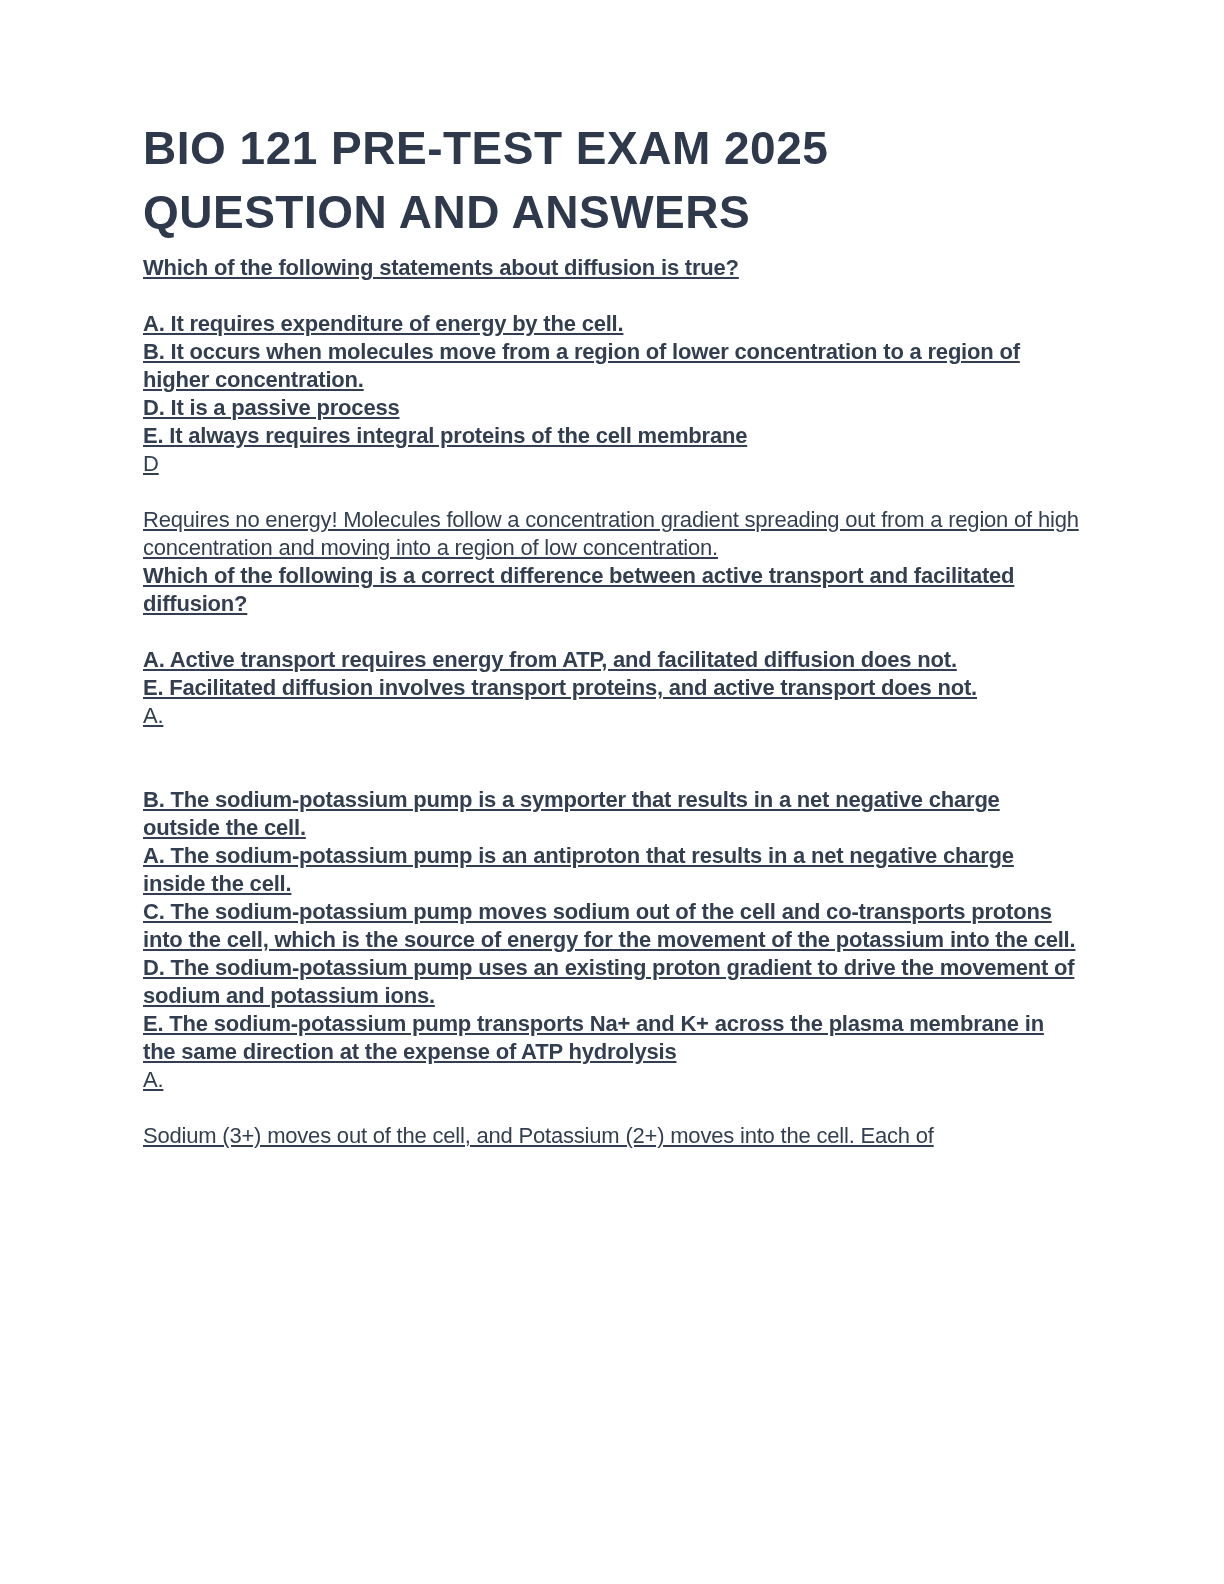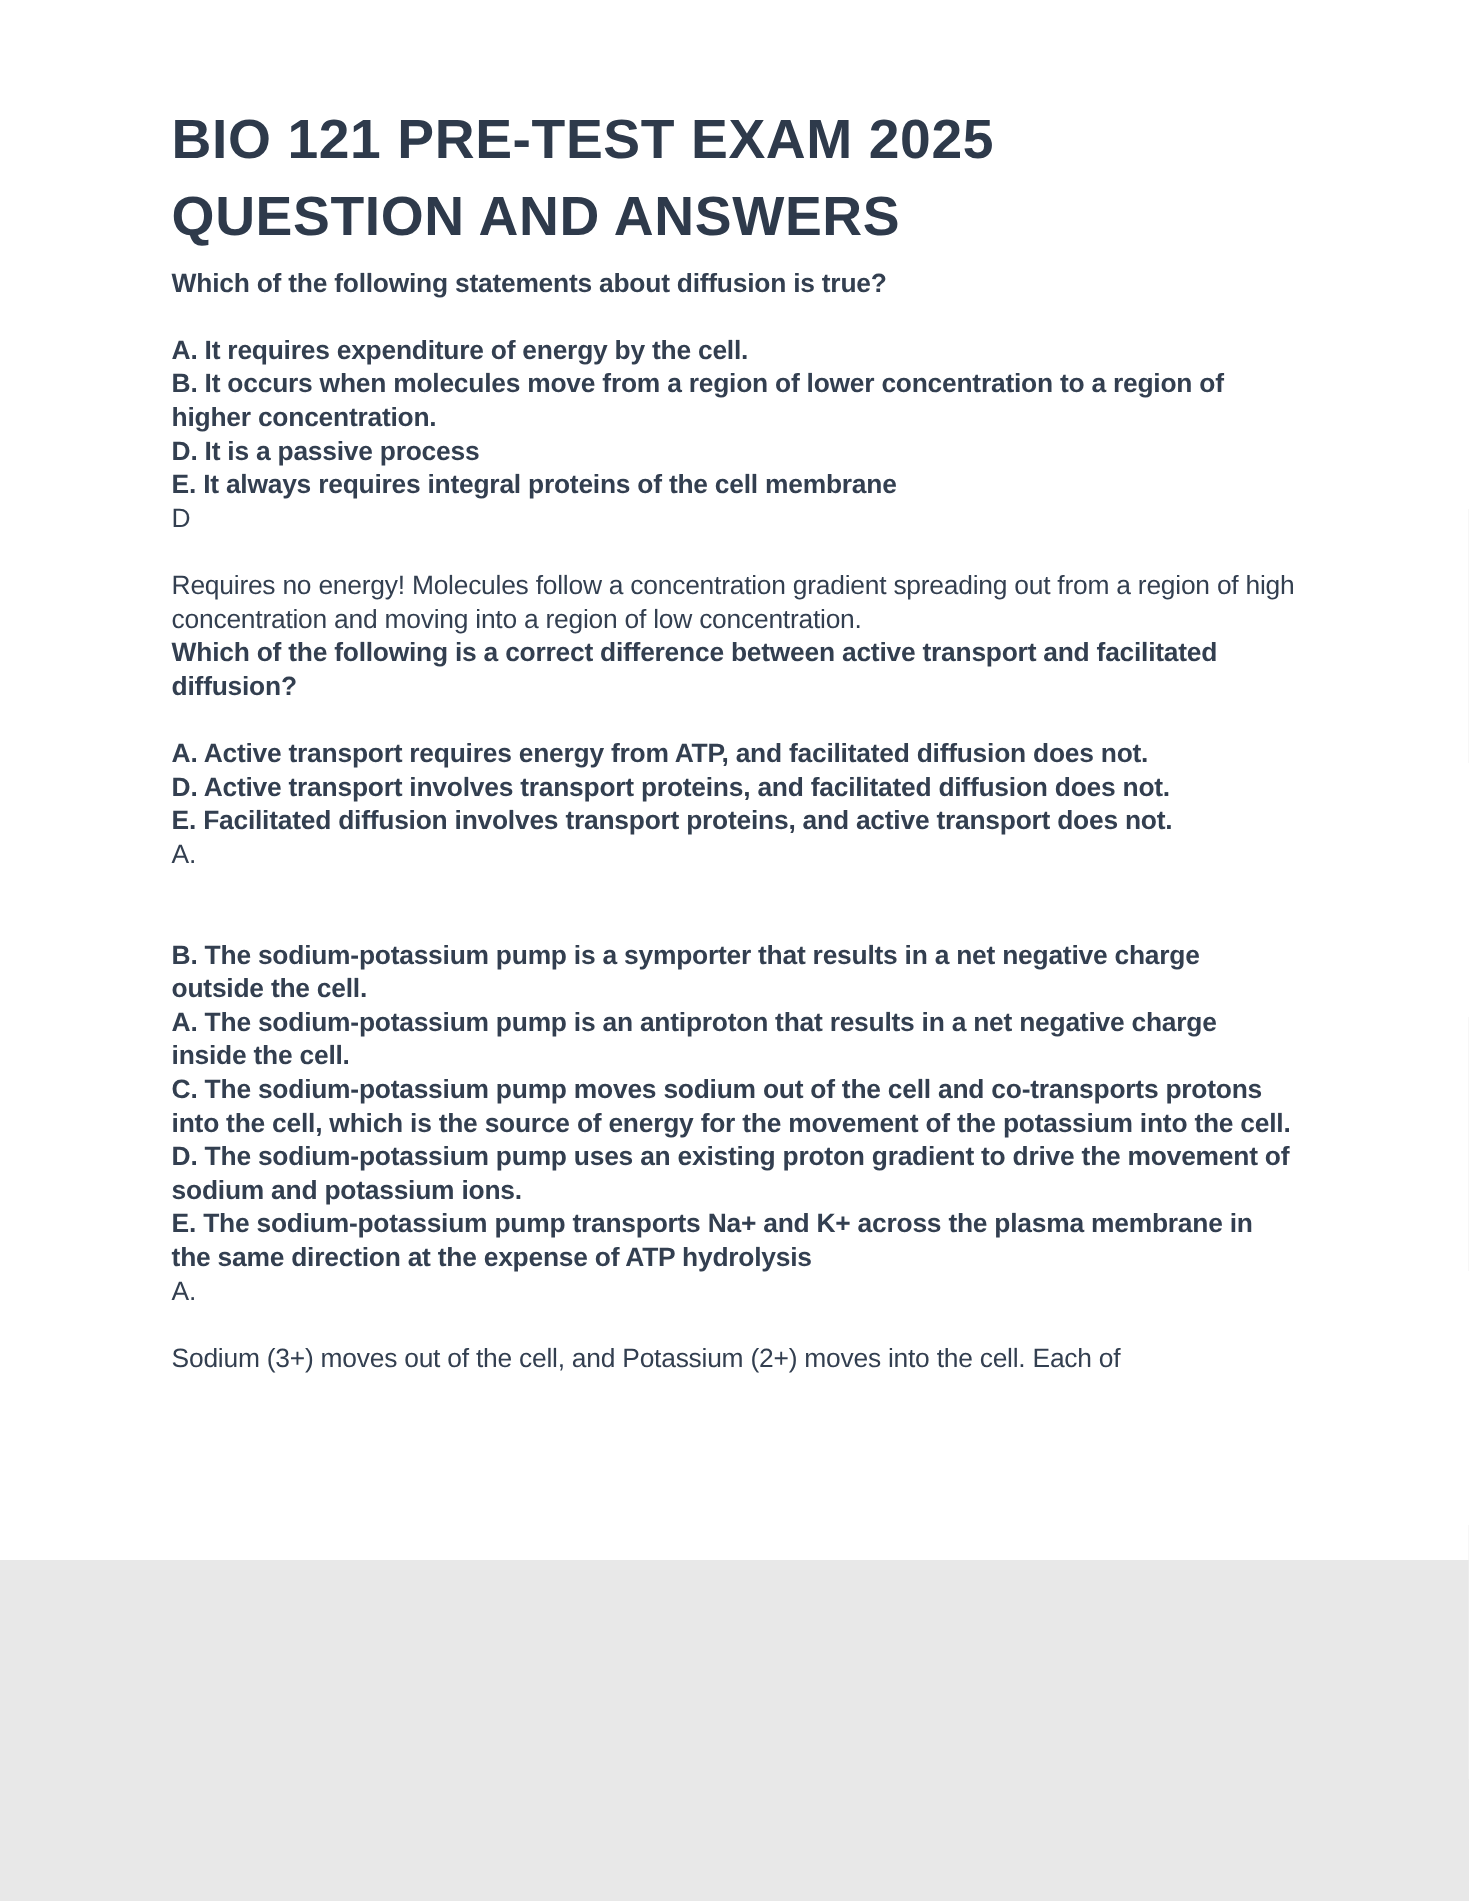--- a/index.html
+++ b/index.html
@@ -3,42 +3,43 @@
 <meta charset="utf-8">
 <style>
   html, body {
     margin: 0;
     padding: 0;
     background: #e8e8e8;
   }
   .page {
     position: relative;
     width: 1224px;
-    height: 1300px;
+    height: 1584px;
     margin: 0 auto;
     background: #ffffff;
     box-sizing: border-box;
-    padding: 84px 144px 0 143px;
+    padding: 116px 144px 0 143px;
     overflow: hidden;
     font-family: "Liberation Sans", "DejaVu Sans", sans-serif;
     color: #333f50;
   }
   .doc-title {
     margin: 0 0 10px 0;
     font-size: 46px;
     line-height: 64px;
     font-weight: 700;
     letter-spacing: 0.5px;
     color: #2e3a4b;
   }
   .body-text {
     font-size: 22px;
     line-height: 28px;
     letter-spacing: -0.2px;
     max-width: 937px;
+    text-decoration: underline;
   }
   .body-text p {
     margin: 0;
   }
   .b { font-weight: 700; }
   .r { font-weight: 400; }
   .blank-line { height: 28px; }
 </style>
 </head>
 <body>
@@ -58,21 +59,20 @@
       <p class="b">E. It always requires integral proteins of the cell membrane</p>
       <p class="r">D</p>
       <div class="blank-line"></div>
       <p class="r">Requires no energy! Molecules follow a concentration gradient spreading out from a region of high concentration and moving into a region of low concentration.</p>
     </section>
 
     <section>
       <p class="b">Which of the following is a correct difference between active transport and facilitated diffusion?</p>
       <div class="blank-line"></div>
       <p class="b">A. Active transport requires energy from ATP, and facilitated diffusion does not.</p>
-      <p class="b">D. Active transport involves transport proteins, and facilitated diffusion does not.</p>
       <p class="b">E. Facilitated diffusion involves transport proteins, and active transport does not.</p>
       <p class="r">A.</p>
       <div class="blank-line"></div>
     </section>
 
     <section>
       <div class="blank-line"></div>
       <p class="b">B. The sodium-potassium pump is a symporter that results in a net negative charge outside the cell.</p>
       <p class="b">A. The sodium-potassium pump is an antiproton that results in a net negative charge inside the cell.</p>
       <p class="b">C. The sodium-potassium pump moves sodium out of the cell and co-transports protons into the cell, which is the source of energy for the movement of the potassium into the cell.</p>

